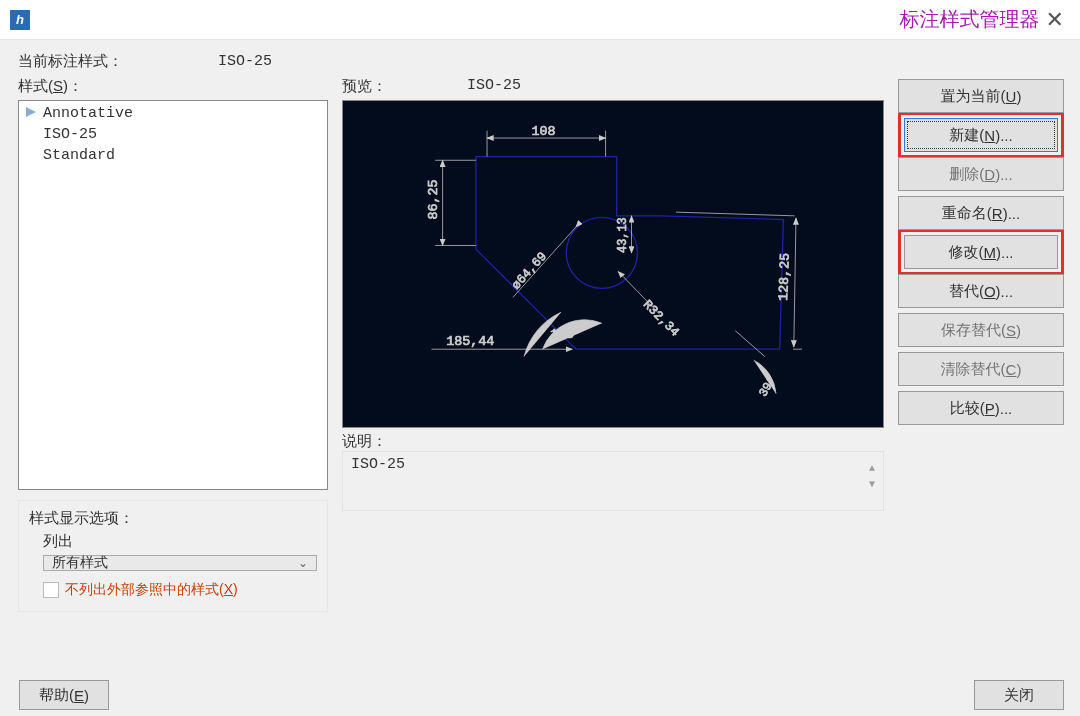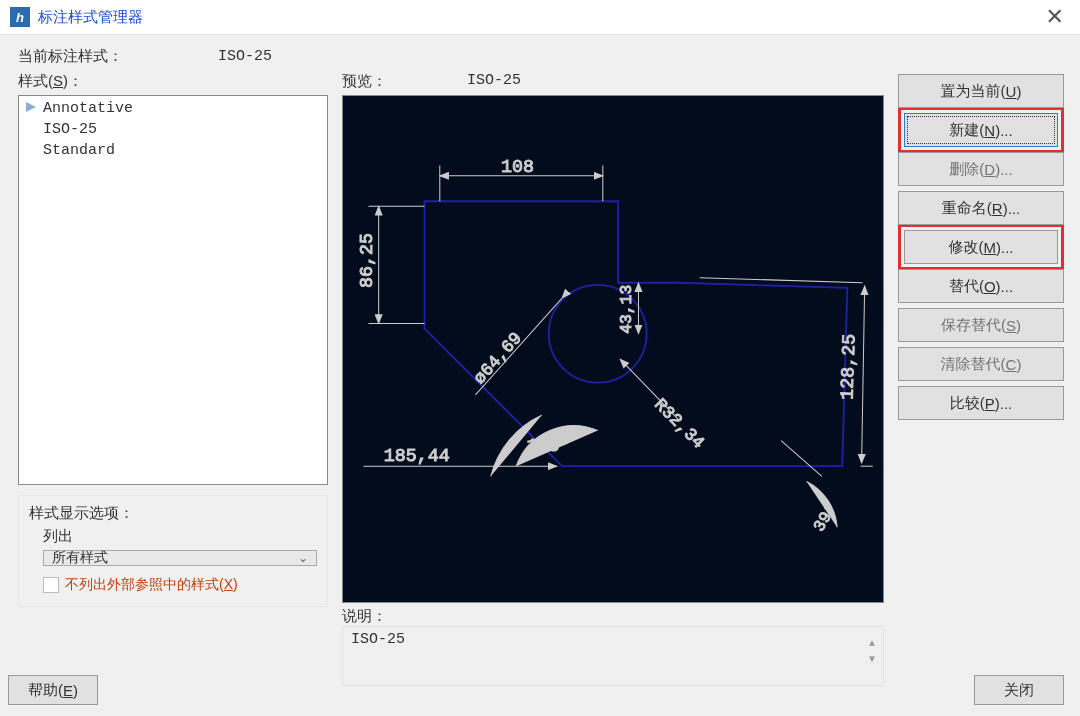--- a/index.html
+++ b/index.html
@@ -23,21 +23,21 @@
   .app-icon {
     width: 20px; height: 20px;
     background: #2b6cb0;
     color: #fff;
     font-style: italic;
     font-weight: bold;
     display: flex; align-items: center; justify-content: center;
     font-size: 13px;
     margin-right: 8px;
   }
-  .title-text { flex: 1; font-size: 15px; color: #1d4ed8; }
+  .title-text { flex: 1; font-size: 20px; color: #a21caf; text-align: right; }
   .close-x {
     font-size: 22px;
     line-height: 1;
     color: #555;
     padding: 0 6px;
     cursor: pointer;
   }
   .content {
     padding: 12px 16px 8px 18px;
     background: #f0f0f0;
@@ -96,21 +96,21 @@
     margin-left:14px;
   }
   .chev { font-size:12px; color:#666; }
   .checkbox-row { display:flex; align-items:center; gap:6px; margin-top:10px; color:#c2410c; margin-left:14px;}
   .checkbox-row .box { width:16px; height:16px; border:1px solid #bbb; background:#fff;}
   .preview-label-row { display:flex; gap:40px; margin-bottom:4px; font-size:15px;}
   .preview-label-row .val { font-family:"Courier New", monospace; margin-left:40px;}
   .preview-box {
     background:#020c1c;
     border:1px solid #888;
-    height: 508px;
+    height: 328px;
     width: 100%;
     position:relative;
   }
   .preview-svg { width:100%; height:100%; display:block; }
   .desc-box {
     margin-top:4px;
     display:flex;
     flex-direction:column;
   }
   .desc-label { font-size:15px; }
@@ -136,21 +136,21 @@
     justify-content:center;
     cursor:pointer;
     padding:0 6px;
     position:relative;
   }
   .btn.disabled { color:#737373; cursor:default;}
   .btn.focus { border:1px solid #2b7cd3; outline:1px dotted #333; outline-offset:-4px;}
   .highlight-wrap { border:3px solid #e03030; padding:3px; margin:-6px 0;}
   .bottom-bar {
     position:absolute;
-    left:8px; right:16px; bottom:8px;
+    left:19px; right:16px; bottom:8px;
     display:flex; justify-content:space-between;
   }
   .bottom-bar .btn { min-width:90px; height:30px;}
   .far-right-close { min-width:156px; height:32px;}
 </style>
 </head>
 <body>
 
 <div class="titlebar">
   <div class="app-icon">h</div>

